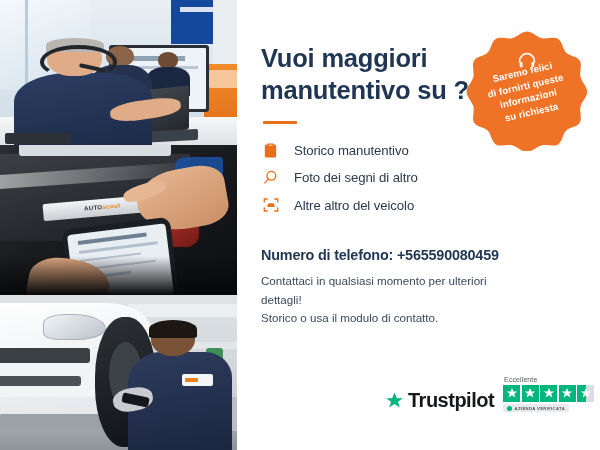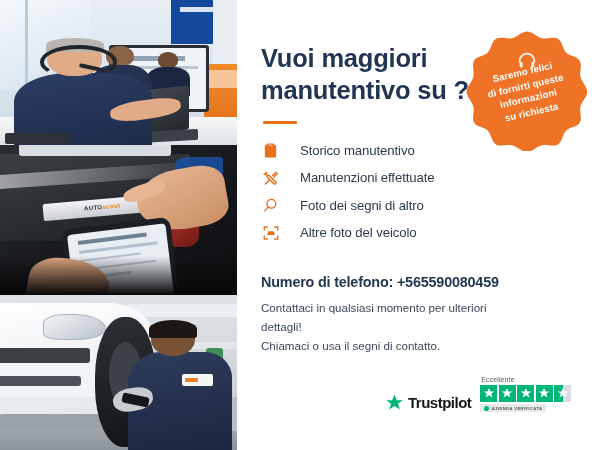--- a/index.html
+++ b/index.html
@@ -123,33 +123,33 @@
   .p3-green{position:absolute;right:6%;top:34%;width:7%;height:14%;background:#3e8f5a;border-radius:3px;}
 
   
   .content{position:relative;flex:1;height:450px;background:#ffffff;box-sizing:border-box;
      padding:42px 22px 0 24px;}
 
   h1.heading{margin:0;font-size:25.5px;line-height:1.26;font-weight:700;color:#1f3552;letter-spacing:-.2px;max-width:215px;}
   .rule{width:34px;height:3px;background:#e8701a;margin:15px 0 12px 2px;border-radius:1px;}
 
   .features{list-style:none;margin:0;padding:0;}
-  .feat{display:flex;align-items:center;gap:20px;height:27.5px;}
+  .feat{display:flex;align-items:center;gap:14px;height:27.5px;}
   .feat .ficon{width:19px;height:19px;flex:0 0 19px;display:flex;align-items:center;justify-content:center;color:#e8701a;}
   .feat .ficon svg{display:block;}
   .feat .flabel{font-size:13.2px;color:#2b3a4d;letter-spacing:-.1px;}
 
   .phone{margin-top:28px;font-size:14.4px;font-weight:700;color:#1f3552;letter-spacing:-.2px;}
   .sub{margin-top:9px;font-size:11.6px;line-height:1.62;color:#3b4a5c;max-width:255px;}
 
   
   .tp{position:absolute;left:148px;bottom:38px;display:flex;align-items:flex-end;gap:9px;}
   .tp-logo{display:flex;align-items:center;gap:4px;}
   .tp-logo .tp-star{width:19px;height:19px;color:#00b67a;}
-  .tp-word{font-size:15px;font-weight:700;color:#16181b;letter-spacing:-.5px;}
+  .tp-word{font-size:20px;font-weight:700;color:#16181b;letter-spacing:-.5px;}
   .tp-right{display:flex;flex-direction:column;align-items:flex-start;}
   .tp-ecc{font-size:7px;color:#55595c;margin:0 0 2px 1px;letter-spacing:.1px;}
   .tp-stars{display:flex;gap:1.5px;}
   .tp-box{width:17px;height:17px;background:#00b67a;display:flex;align-items:center;justify-content:center;position:relative;overflow:hidden;}
   .tp-box.half{background:#dcdce6;}
   .tp-box.half:before{content:"";position:absolute;left:0;top:0;width:50%;height:100%;background:#00b67a;}
   .tp-box svg{position:relative;width:12px;height:12px;color:#fff;}
   .tp-verified{margin-top:2.5px;background:#e9eaec;border-radius:1px;padding:1.5px 4px;display:flex;align-items:center;gap:2.5px;}
   .tp-verified .vchk{width:5px;height:5px;border-radius:50%;background:#00b67a;flex:0 0 5px;}
   .tp-verified span{font-size:4.2px;letter-spacing:.35px;color:#55595c;font-weight:700;}
@@ -272,31 +272,20 @@
 
       <li class="feat">
         <span class="ficon">
           <svg viewBox="0 0 24 24" width="17" height="17" fill="currentColor">
             <path d="M8 2h8a1 1 0 0 1 1 1v1h1a2 2 0 0 1 2 2v14a2 2 0 0 1-2 2H6a2 2 0 0 1-2-2V6a2 2 0 0 1 2-2h1V3a1 1 0 0 1 1-1zm1 2v1h6V4H9zm2.1 13.2-3-3 1.4-1.4 1.6 1.6 4.2-4.2 1.4 1.4-5.6 5.6z"></path>
           </svg>
         </span>
         <span class="flabel">Storico manutentivo</span>
       </li>
 
-      <li class="feat">
-        <span class="ficon">
-          <svg viewBox="0 0 24 24" width="18" height="18" fill="none" stroke="currentColor" stroke-width="2" stroke-linecap="round" stroke-linejoin="round">
-            <path d="M5.5 4.2a3.4 3.4 0 0 0 4.1 4.4l8.6 8.6a1.7 1.7 0 0 1-2.4 2.4L7.2 11a3.4 3.4 0 0 0-4.4-4.1"></path>
-            <path d="M18.6 4.3 14.2 8.7"></path>
-            <path d="M20.4 6.1 16 10.5"></path>
-            <path d="M9.3 15.2 4.6 19.9"></path>
-          </svg>
-        </span>
-        <span class="flabel">Manutenzioni effettuate</span>
-      </li>
 
       <li class="feat">
         <span class="ficon">
           <svg viewBox="0 0 24 24" width="17" height="17" fill="none" stroke="currentColor" stroke-width="1.9" stroke-linecap="round">
             <circle cx="13.2" cy="9.6" r="6.2"></circle>
             <path d="M8.7 14.3 4 19.6"></path>
           </svg>
         </span>
         <span class="flabel">Foto dei segni di altro</span>
       </li>
@@ -304,30 +293,30 @@
       <li class="feat">
         <span class="ficon">
           <svg viewBox="0 0 24 24" width="18" height="18" fill="none" stroke="currentColor" stroke-width="1.8" stroke-linecap="round" stroke-linejoin="round">
             <path d="M3 8V4h4"></path>
               <path d="M21 8V4h-4"></path>
               <path d="M3 16v4h4"></path>
               <path d="M21 16v4h-4"></path>
             <path d="M7.2 14.6h9.6v-2.1l-1.1-2.4a1 1 0 0 0-.9-.6H9.2a1 1 0 0 0-.9.6l-1.1 2.4v2.1z" fill="currentColor" stroke="none"></path>
           </svg>
         </span>
-        <span class="flabel">Altre foto del veicolo</span>
+        <span class="flabel">Altre altro del veicolo</span>
       </li>
 
 
     </ul>
 
     <div class="phone">Numero di telefono: +565590080459</div>
     <div class="sub">
       <span>Contattaci in qualsiasi momento per ulteriori dettagli!</span><br>
-      <span>Chiamaci o usa il segni di contatto.</span>
+      <span>Storico o usa il modulo di contatto.</span>
     </div>
 
     <div class="tp">
       <div class="tp-logo">
         <span class="tp-star">
           <svg viewBox="0 0 24 24" width="19" height="19" fill="currentColor">
             <path d="M12 1.8 15 9h7.6l-6.2 4.5 2.4 7.4L12 16.4 5.2 20.9l2.4-7.4L1.4 9H9z"></path>
           </svg>
         </span>
         <span class="tp-word">Trustpilot</span>

